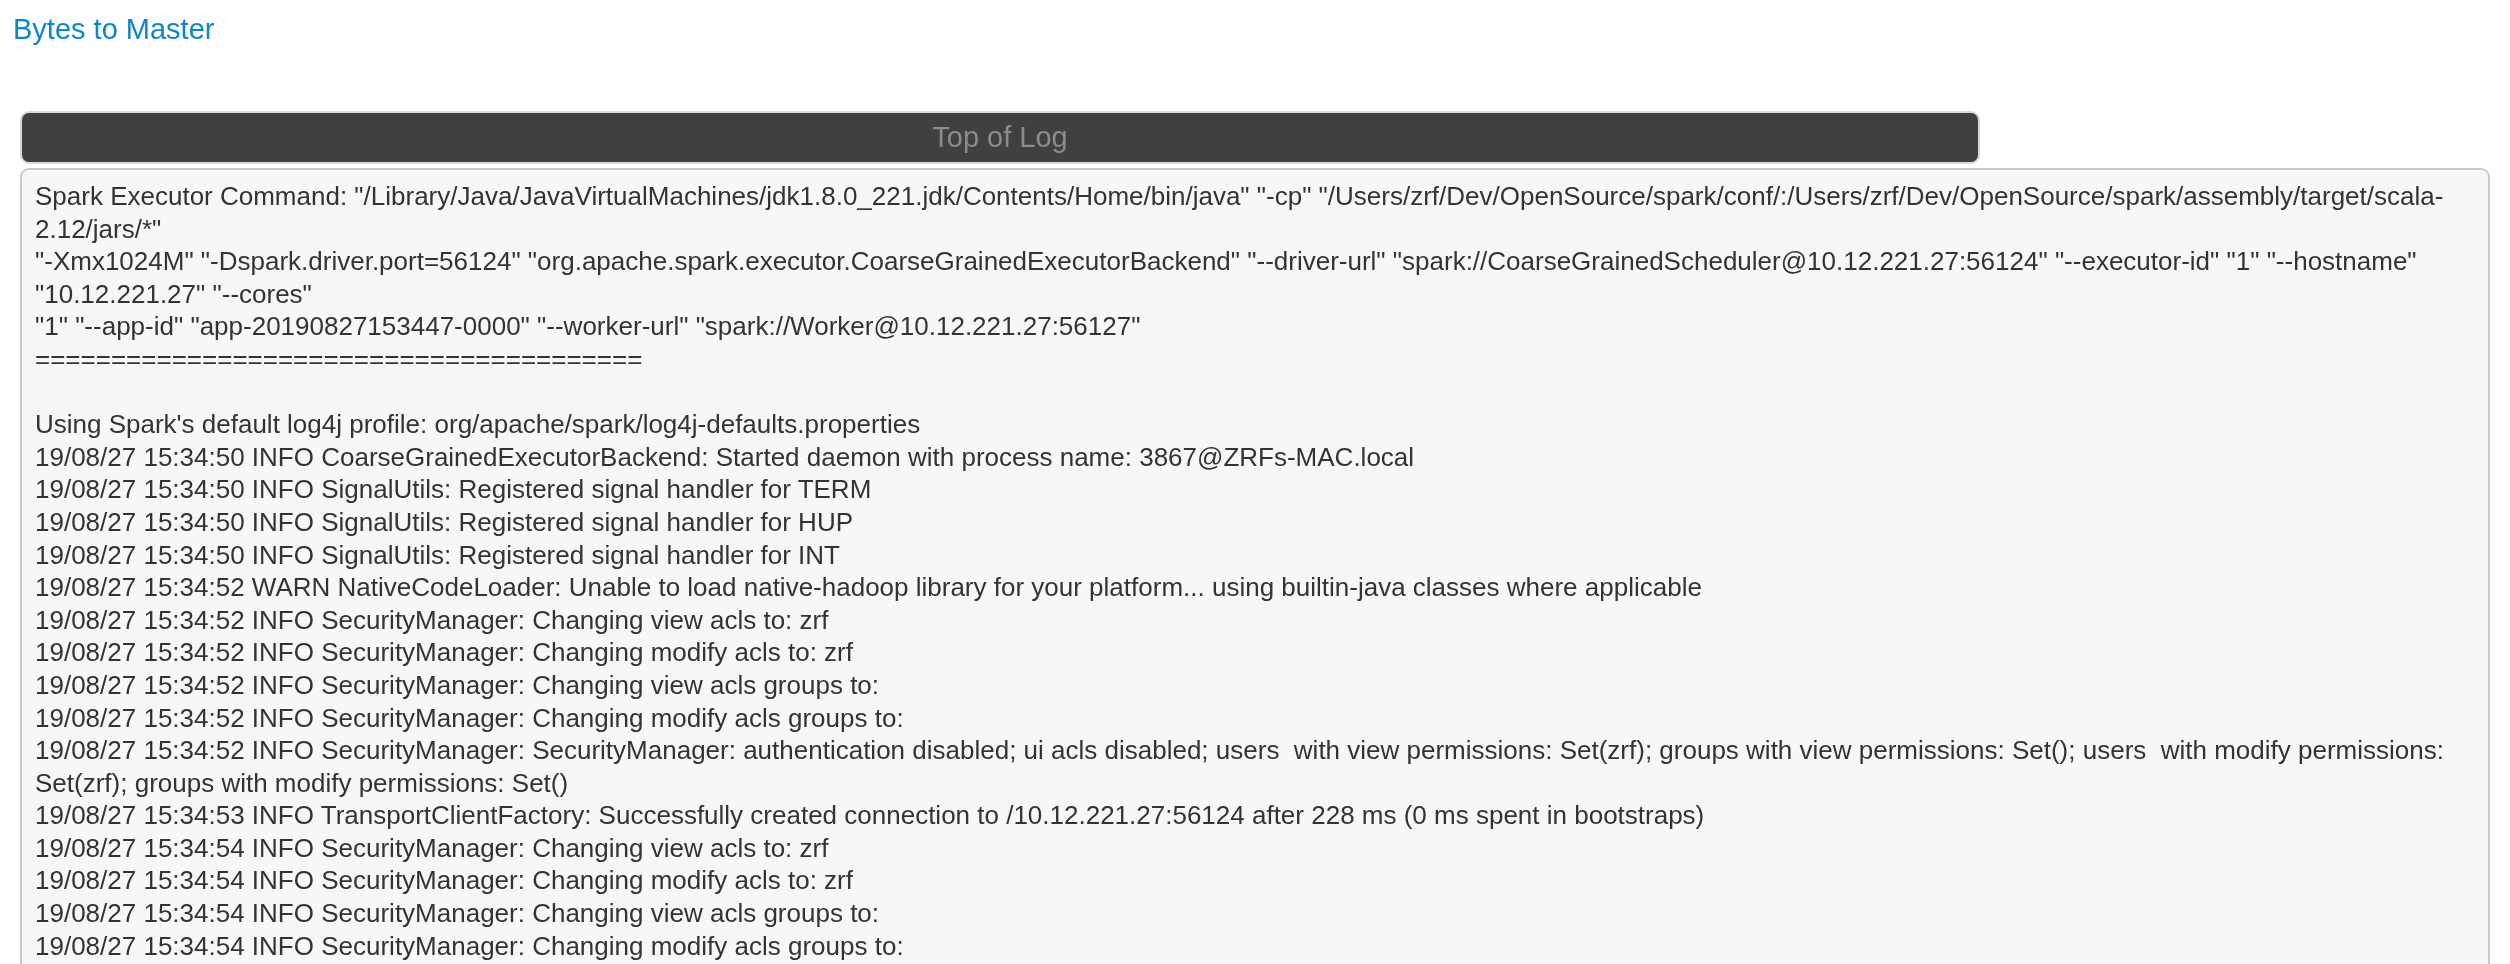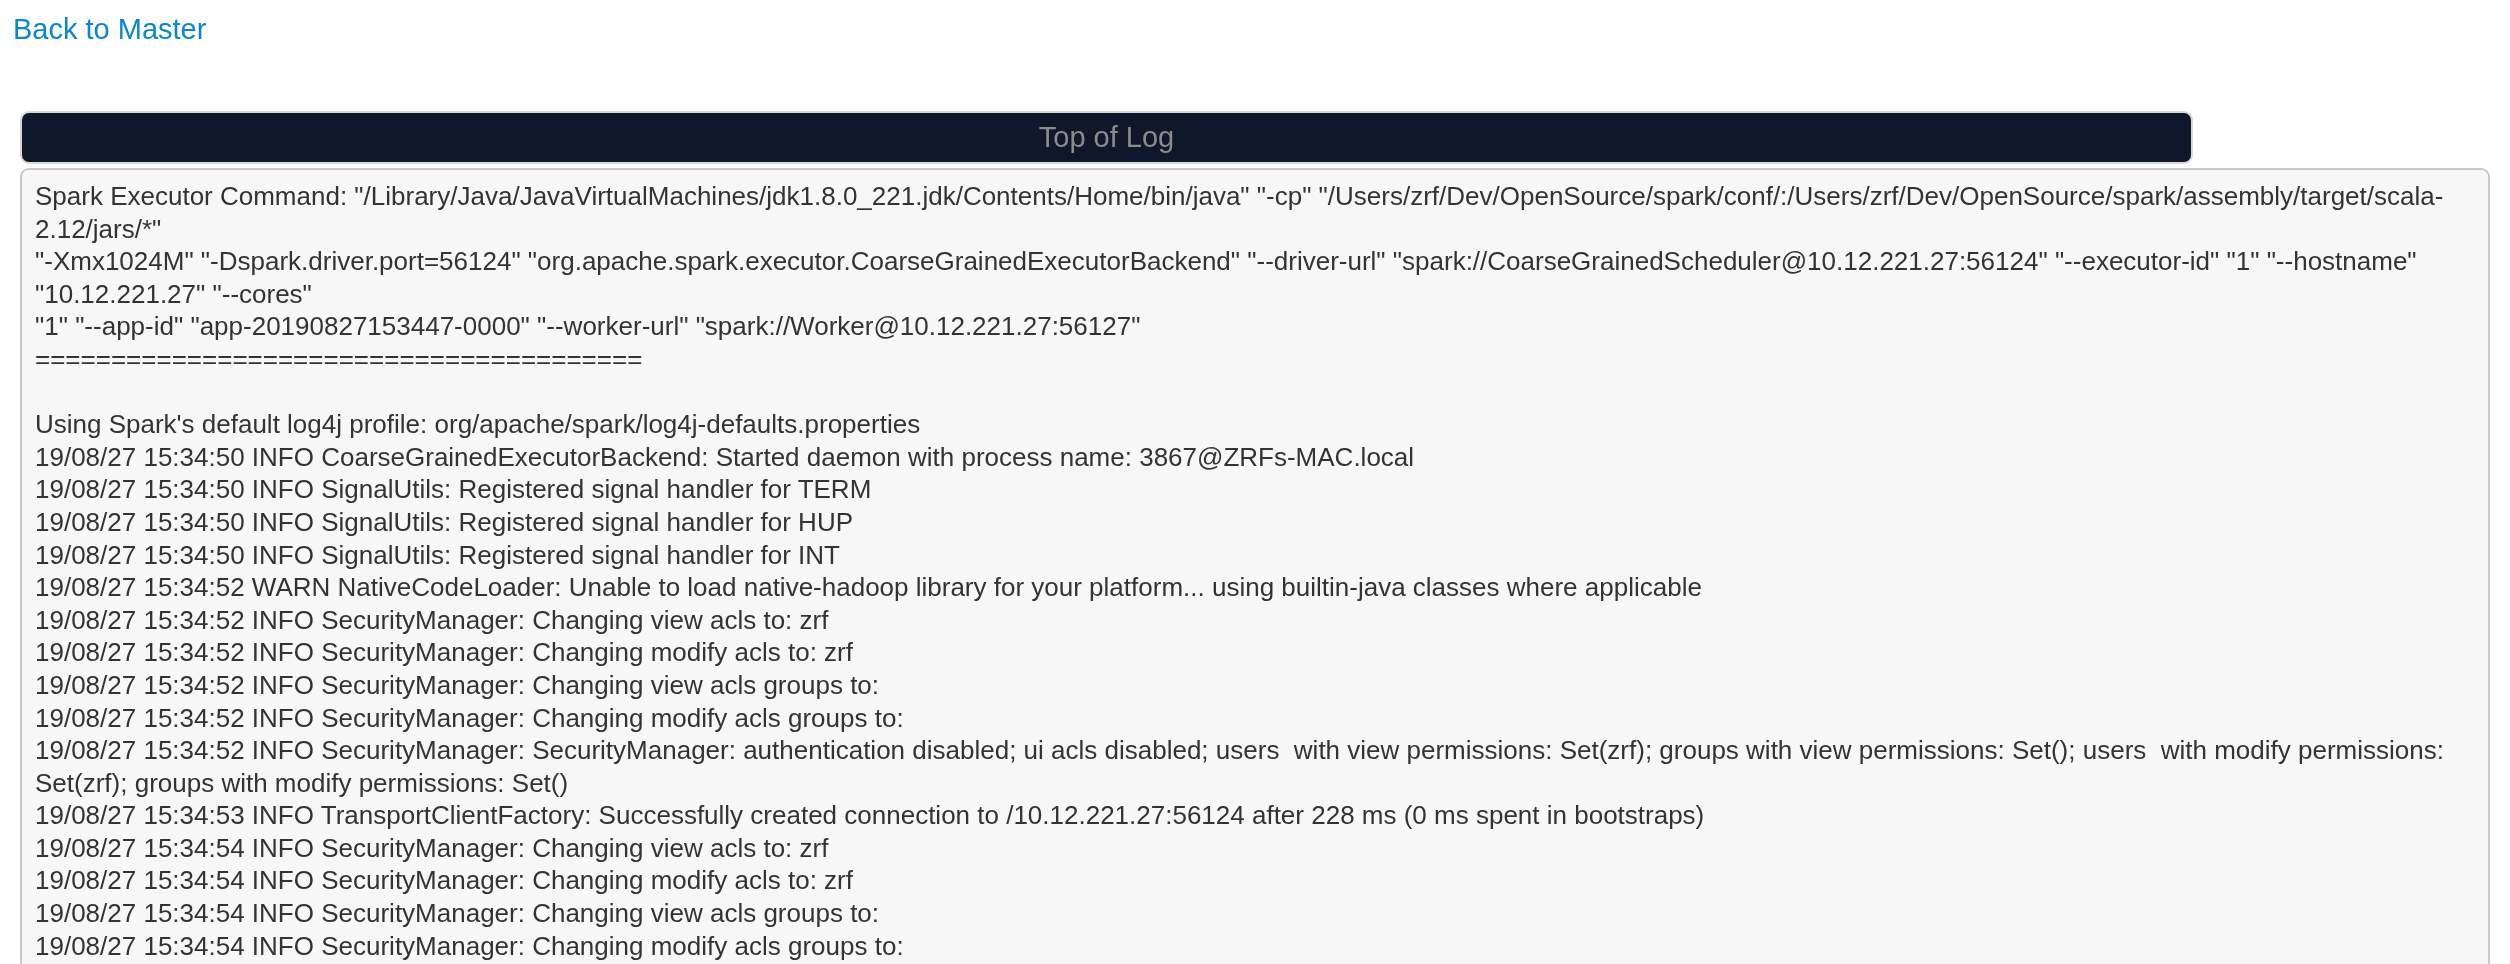--- a/index.html
+++ b/index.html
@@ -31,24 +31,24 @@
     top: 66px;
     font-size: 29px;
     line-height: 36px;
     color: #3b3b3b;
   }
 
   .top-btn {
     position: absolute;
     left: 20px;
     top: 111px;
-    width: 2173px;
+    width: 1960px;
     height: 53px;
     box-sizing: border-box;
-    background: #0f172a;
+    background: #404040;
     border: 2px solid #d9d9d9;
     border-radius: 9px;
     color: #8b8b8b;
     font-family: inherit;
     font-size: 29px;
     text-align: center;
     padding: 0;
   }
 
   .log-box {
@@ -73,21 +73,21 @@
     color: #333333;
     white-space: pre-wrap;
     overflow-wrap: break-word;
   }
 </style>
 </head>
 <body>
 
 <div class="page">
 
-  <a class="back-link" href="#">Back to Master</a>
+  <a class="back-link" href="#">Bytes to Master</a>
 
 
   <button class="top-btn" disabled="">Top of Log</button>
 
   <div class="log-box">
     <pre class="log-text">Spark Executor Command: "/Library/Java/JavaVirtualMachines/jdk1.8.0_221.jdk/Contents/Home/bin/java" "-cp" "/Users/zrf/Dev/OpenSource/spark/conf/:/Users/zrf/Dev/OpenSource/spark/assembly/target/scala-2.12/jars/*"
 "-Xmx1024M" "-Dspark.driver.port=56124" "org.apache.spark.executor.CoarseGrainedExecutorBackend" "--driver-url" "spark://CoarseGrainedScheduler@10.12.221.27:56124" "--executor-id" "1" "--hostname" "10.12.221.27" "--cores"
 "1" "--app-id" "app-20190827153447-0000" "--worker-url" "spark://Worker@10.12.221.27:56127"
 ========================================
 

